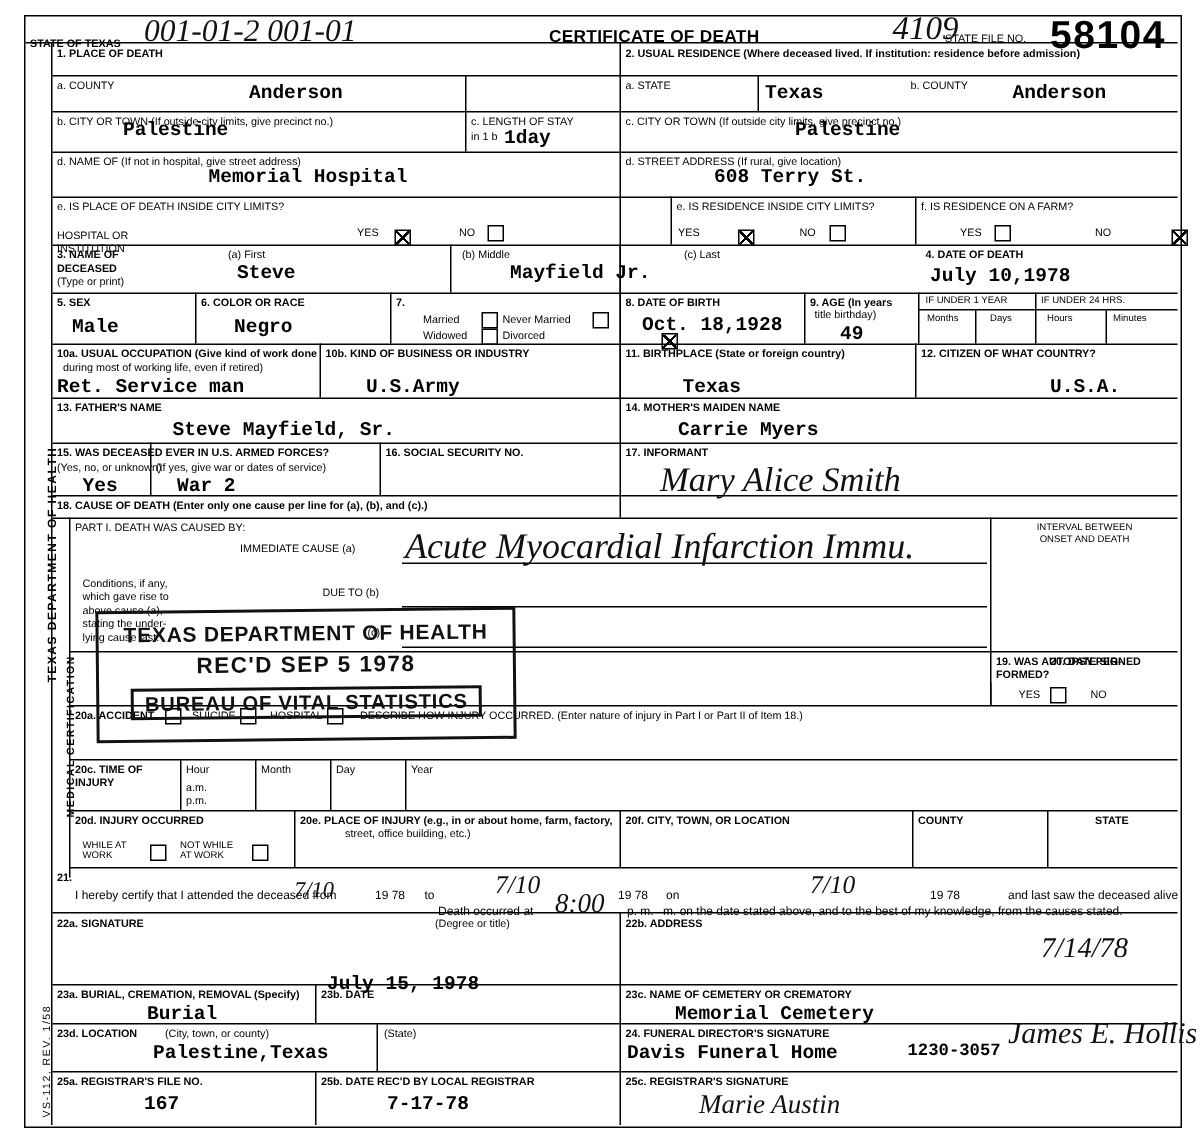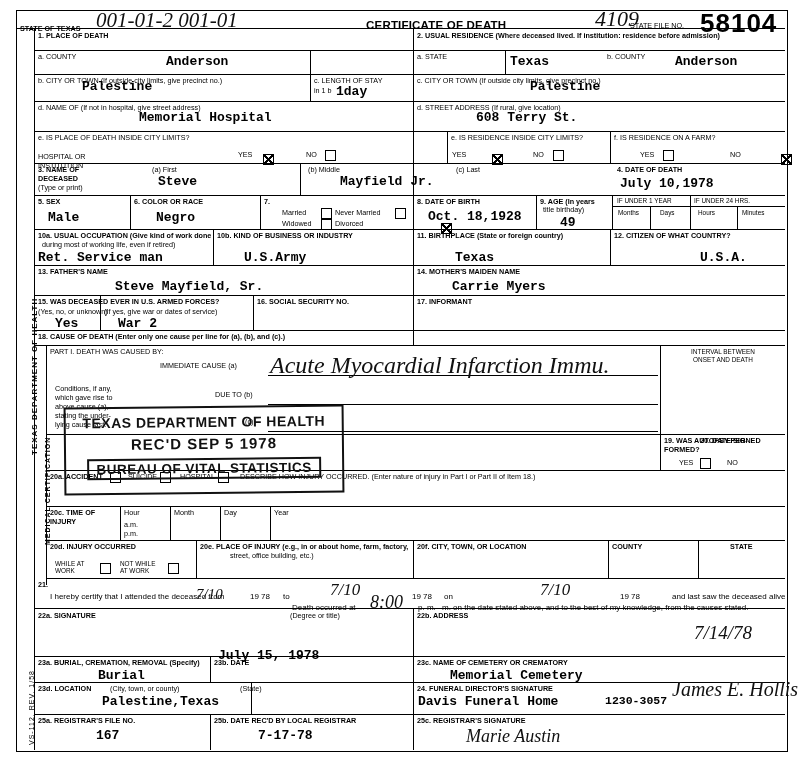--- a/index.html
+++ b/index.html
@@ -249,20 +249,21 @@
   <div class="abs lbl" style="left:38px;top:298px;font-weight:bold;">15. WAS DECEASED EVER IN U.S. ARMED FORCES?</div>
   <div class="abs lbl" style="left:38px;top:308px;">(Yes, no, or unknown)</div>
   <div class="abs val" style="left:55px;top:316px;">Yes</div>
   <div class="abs lbl" style="left:104px;top:308px;">(If yes, give war or dates of service)</div>
   <div class="abs val" style="left:118px;top:316px;">War 2</div>
 
   <div class="abs lbl" style="left:257px;top:298px;font-weight:bold;">16. SOCIAL SECURITY NO.</div>
   <div class="abs val" style="left:270px;top:313px;"></div>
 
   <div class="abs lbl" style="left:417px;top:298px;font-weight:bold;">17. INFORMANT</div>
+  <div class="abs hand" style="left:440px;top:307px;font-size:23px;">Mary Alice Smith</div>
 
   
   <div class="abs lbl" style="left:38px;top:333px;font-weight:bold;">18. CAUSE OF DEATH (Enter only one cause per line for (a), (b), and (c).)</div>
   <div class="abs lbl" style="left:50px;top:348px;">PART I. DEATH WAS CAUSED BY:</div>
   <div class="abs lbl" style="left:160px;top:362px;">IMMEDIATE CAUSE (a)</div>
   <div class="abs hline" style="left:268px;top:375px;width:390px;"></div>
   <div class="abs hand" style="left:270px;top:352px;font-size:24px;">Acute Myocardial Infarction Immu.</div>
 
   <div class="abs tiny" style="left:664px;top:348px;white-space:pre;line-height:7.5px;text-align:center;width:118px;">INTERVAL BETWEEN
 ONSET AND DEATH</div>
@@ -353,21 +354,21 @@
   <div class="abs lbl" style="left:38px;top:659px;font-weight:bold;">23a. BURIAL, CREMATION, REMOVAL (Specify)</div>
   <div class="abs val" style="left:98px;top:668px;">Burial</div>
   <div class="abs lbl" style="left:214px;top:659px;font-weight:bold;">23b. DATE</div>
   <div class="abs val" style="left:218px;top:648px;">July 15, 1978</div>
   <div class="abs lbl" style="left:417px;top:659px;font-weight:bold;">23c. NAME OF CEMETERY OR CREMATORY</div>
   <div class="abs val" style="left:450px;top:668px;">Memorial Cemetery</div>
 
   
   <div class="abs lbl" style="left:38px;top:685px;font-weight:bold;">23d. LOCATION</div>
   <div class="abs lbl" style="left:110px;top:685px;">(City, town, or county)</div>
-  <div class="abs lbl" style="left:240px;top:685px;">(State)</div>
+  <div class="abs lbl" style="left:256px;top:685px;">(State)</div>
   <div class="abs val" style="left:102px;top:694px;">Palestine,Texas</div>
 
   <div class="abs lbl" style="left:417px;top:685px;font-weight:bold;">24. FUNERAL DIRECTOR'S SIGNATURE</div>
   <div class="abs val" style="left:418px;top:694px;">Davis Funeral Home</div>
   <div class="abs val-sm" style="left:605px;top:694px;">1230-3057</div>
   <div class="abs hand" style="left:672px;top:678px;font-size:20px;">James E. Hollis</div>
 
   
   <div class="abs lbl" style="left:38px;top:717px;font-weight:bold;">25a. REGISTRAR'S FILE NO.</div>
   <div class="abs val" style="left:96px;top:728px;">167</div>

